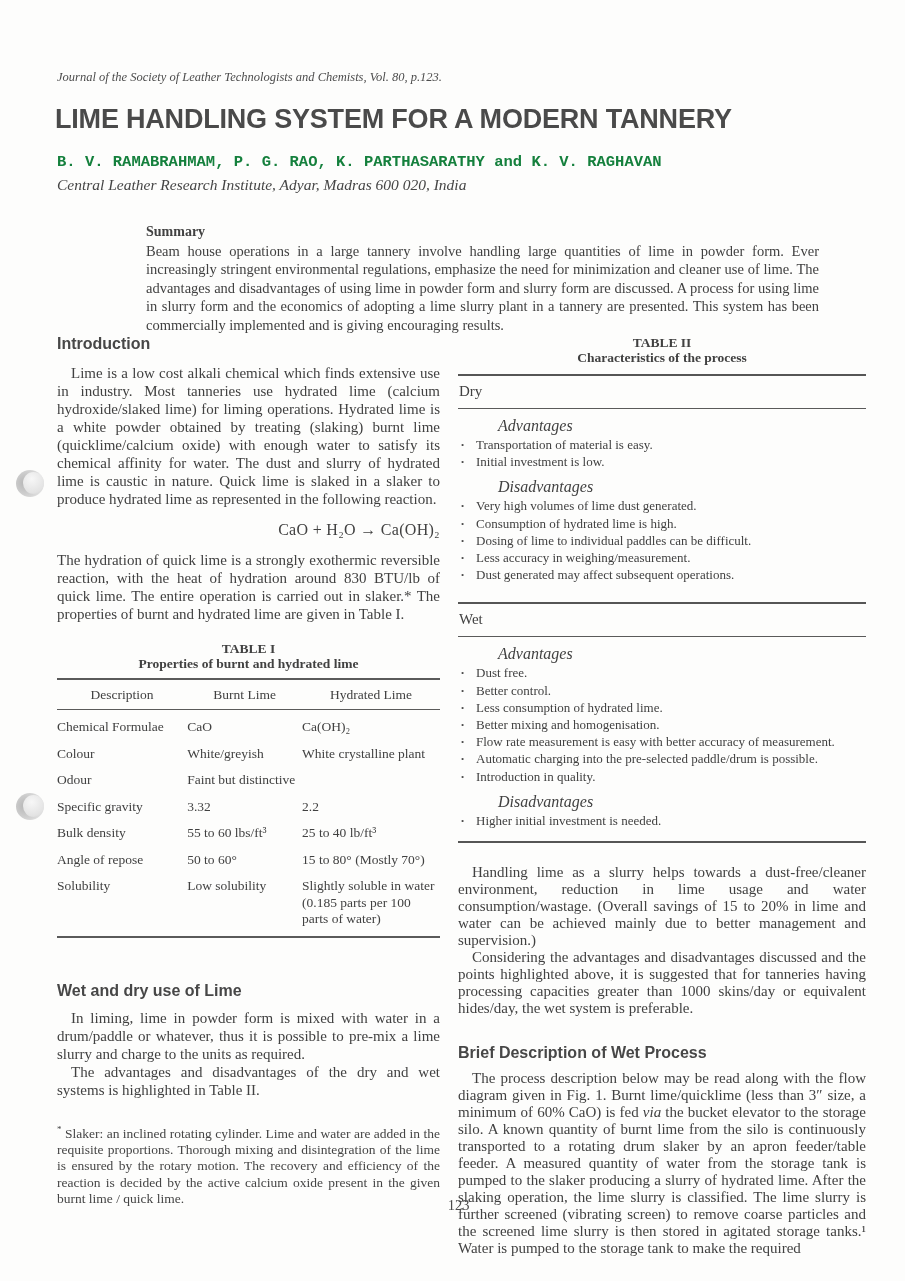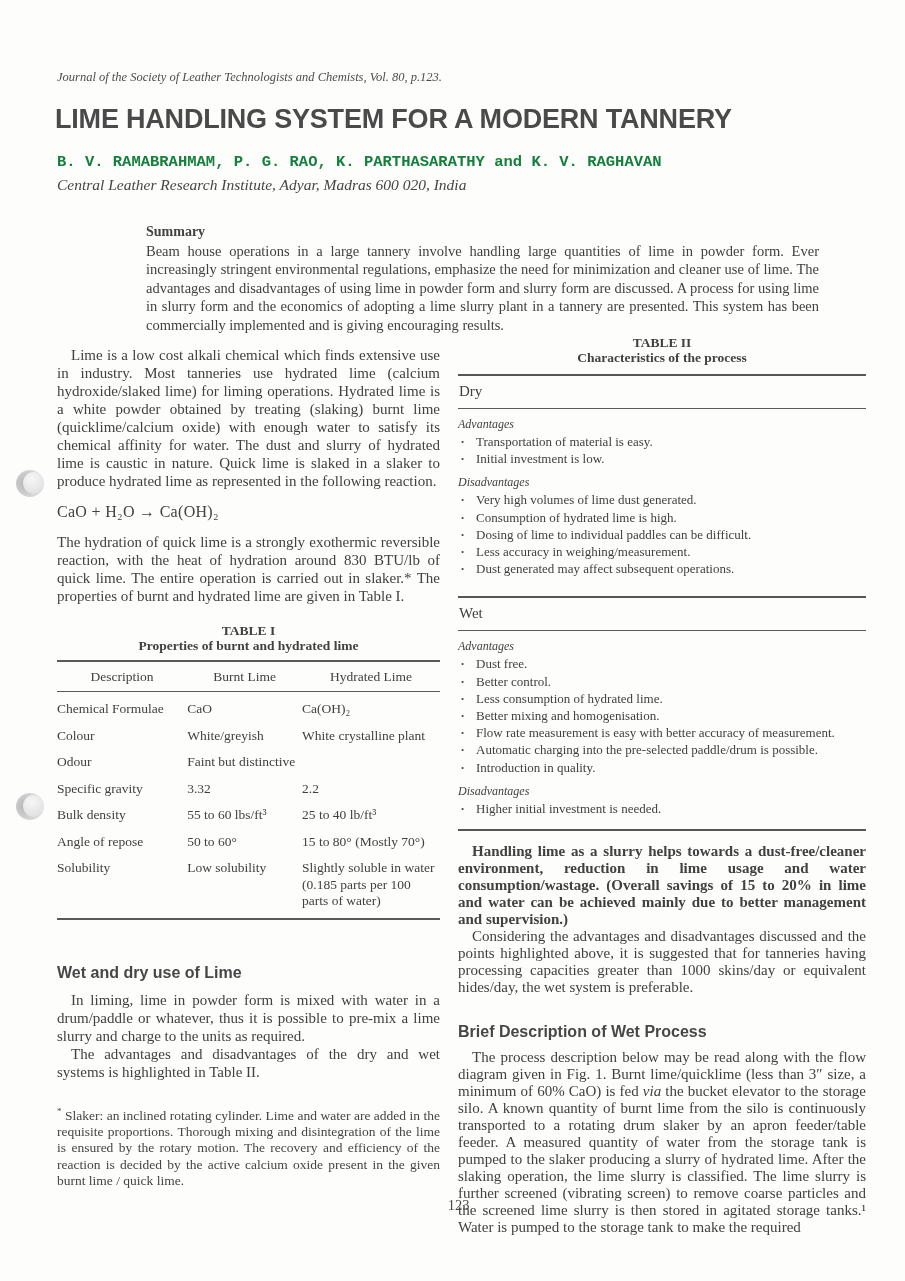--- a/index.html
+++ b/index.html
@@ -47,21 +47,21 @@
   h2.sec-heading {
     font-family: "Liberation Sans", "DejaVu Sans", sans-serif;
     font-weight: bold; font-size: 16px; color: #474747;
   }
   .col p {
     font-size: 15px; line-height: 18px; text-align: justify;
     text-indent: 14px;
   }
   .col p.noindent { text-indent: 0; }
   .col-left > p.intro-p1 { margin-top: 11px; }
-  .equation { text-align: left; font-size: 16px; margin: 13px 0 12px; letter-spacing: 0.3px; }
+  .equation { text-align: right; font-size: 16px; margin: 13px 0 12px; letter-spacing: 0.3px; }
 
   
   .table1-wrap { margin-top: 18px; }
   .tbl-title, .tbl-subtitle {
     text-align: center; font-weight: bold; font-size: 13.5px; line-height: 15px;
   }
   table.table1 {
     width: 100%; border-collapse: collapse; margin-top: 7px;
     font-size: 13.5px;
   }
@@ -86,33 +86,33 @@
   .footnote sup { font-size: 9px; }
 
   
   .tbl2-title, .tbl2-subtitle {
     text-align: center; font-weight: bold; font-size: 13.5px; line-height: 15px;
   }
   .rule  { border-top: 1.5px solid #5a5a5a; }
   .rule.thick { border-top: 2px solid #565656; }
   .rule.top-rule { margin-top: 9px; }
   .tbl2-secname { font-size: 15px; padding: 7px 0 8px 1px; }
-  .tbl2-label { font-style: italic; font-size: 12px; margin-top: 8px; }
+  .tbl2-label { font-style: italic; font-size: 16px; margin-top: 8px; margin-left: 40px; }
   ul.tbl2-list { list-style: none; margin: 2px 0 2px; }
   ul.tbl2-list li {
     position: relative; padding-left: 18px; font-size: 13px; line-height: 16.2px;
     margin-bottom: 1px;
   }
   ul.tbl2-list li::before {
     content: "•"; position: absolute; left: 3px; top: 0px; font-size: 9px; color: #4c4c4c;
   }
   .gap-before-wet { margin-top: 19px; }
   .end-rule { margin-top: 12px; }
 
-  .col-right p.body-after-table { margin-top: 12px; font-weight: bold; }
+  .col-right p.body-after-table { margin-top: 21px; }
   .wetproc-heading { margin-top: 27px; }
   .col-right .after-h { margin-top: 8px; }
   .col-right p { line-height: 17px; }
 
   
   .binder-ring {
     position: absolute; left: 16px; width: 28px; height: 27px; border-radius: 50%;
     background: radial-gradient(circle at 32% 48%, #b5b5b5, #d3d3d3 55%, #e8e8e8 90%);
   }
   .binder-ring::after {
@@ -138,20 +138,21 @@
 <h1 class="paper-title">LIME HANDLING SYSTEM FOR A MODERN TANNERY</h1>
 <div class="authors">B. V. RAMABRAHMAM, P. G. RAO, K. PARTHASARATHY and K. V. RAGHAVAN</div>
 <div class="affiliation">Central Leather Research Institute, Adyar, Madras 600 020, India</div>
 
 <div class="summary">
   <div class="summary-heading">Summary</div>
   <div class="summary-body">Beam house operations in a large tannery involve handling large quantities of lime in powder form. Ever increasingly stringent environmental regulations, emphasize the need for minimization and cleaner use of lime. The advantages and disadvantages of using lime in powder form and slurry form are discussed. A process for using lime in slurry form and the economics of adopting a lime slurry plant in a tannery are presented. This system has been commercially implemented and is giving encouraging results.</div>
 </div>
 
 <div class="col col-left">
+  <h2 class="sec-heading">Introduction</h2>
   <p class="intro-p1">Lime is a low cost alkali chemical which finds extensive use in industry. Most tanneries use hydrated lime (calcium hydroxide/slaked lime) for liming operations. Hydrated lime is a white powder obtained by treating (slaking) burnt lime (quicklime/calcium oxide) with enough water to satisfy its chemical affinity for water. The dust and slurry of hydrated lime is caustic in nature. Quick lime is slaked in a slaker to produce hydrated lime as represented in the following reaction.</p>
   <div class="equation">CaO + H₂O → Ca(OH)₂</div>
   <p class="noindent">The hydration of quick lime is a strongly exothermic reversible reaction, with the heat of hydration around 830 BTU/lb of quick lime. The entire operation is carried out in slaker.* The properties of burnt and hydrated lime are given in Table I.</p>
 
   <div class="table1-wrap">
     <div class="tbl-title">TABLE I</div>
     <div class="tbl-subtitle">Properties of burnt and hydrated lime</div>
     <table class="table1">
       <colgroup>
           <col class="c1">

